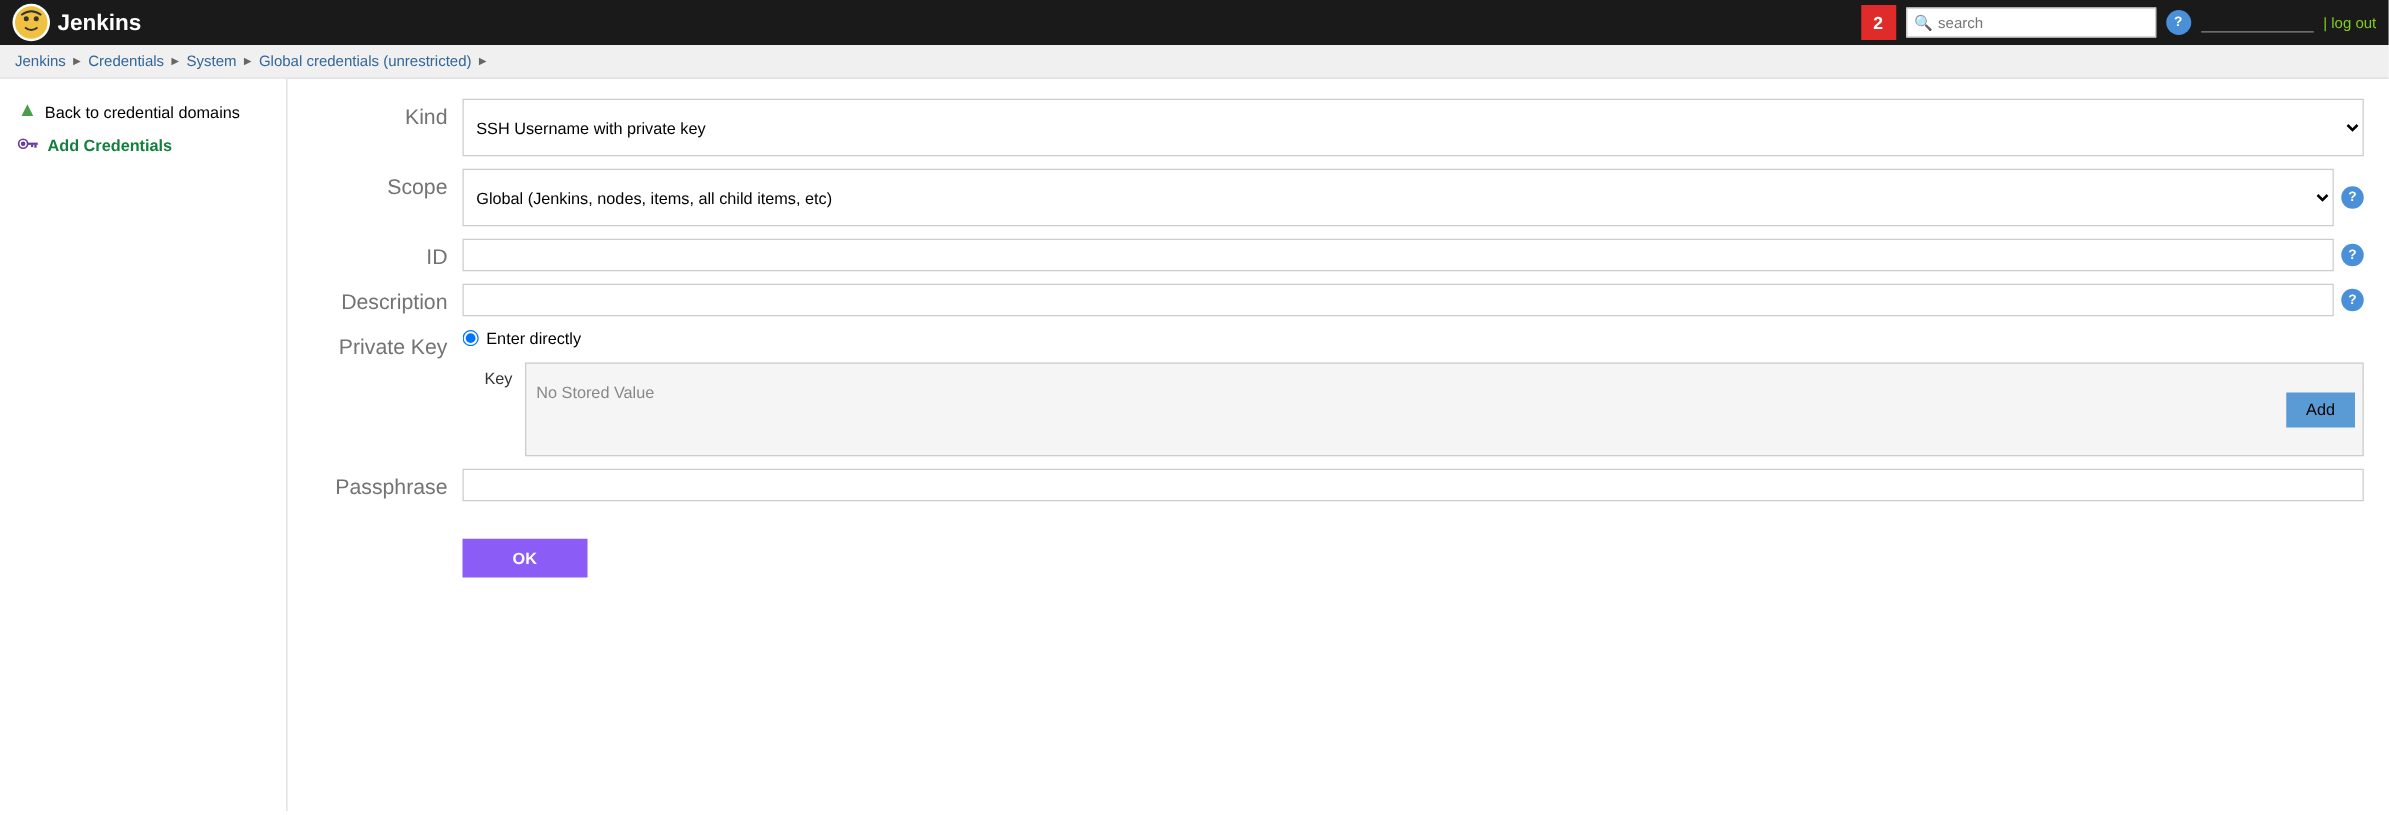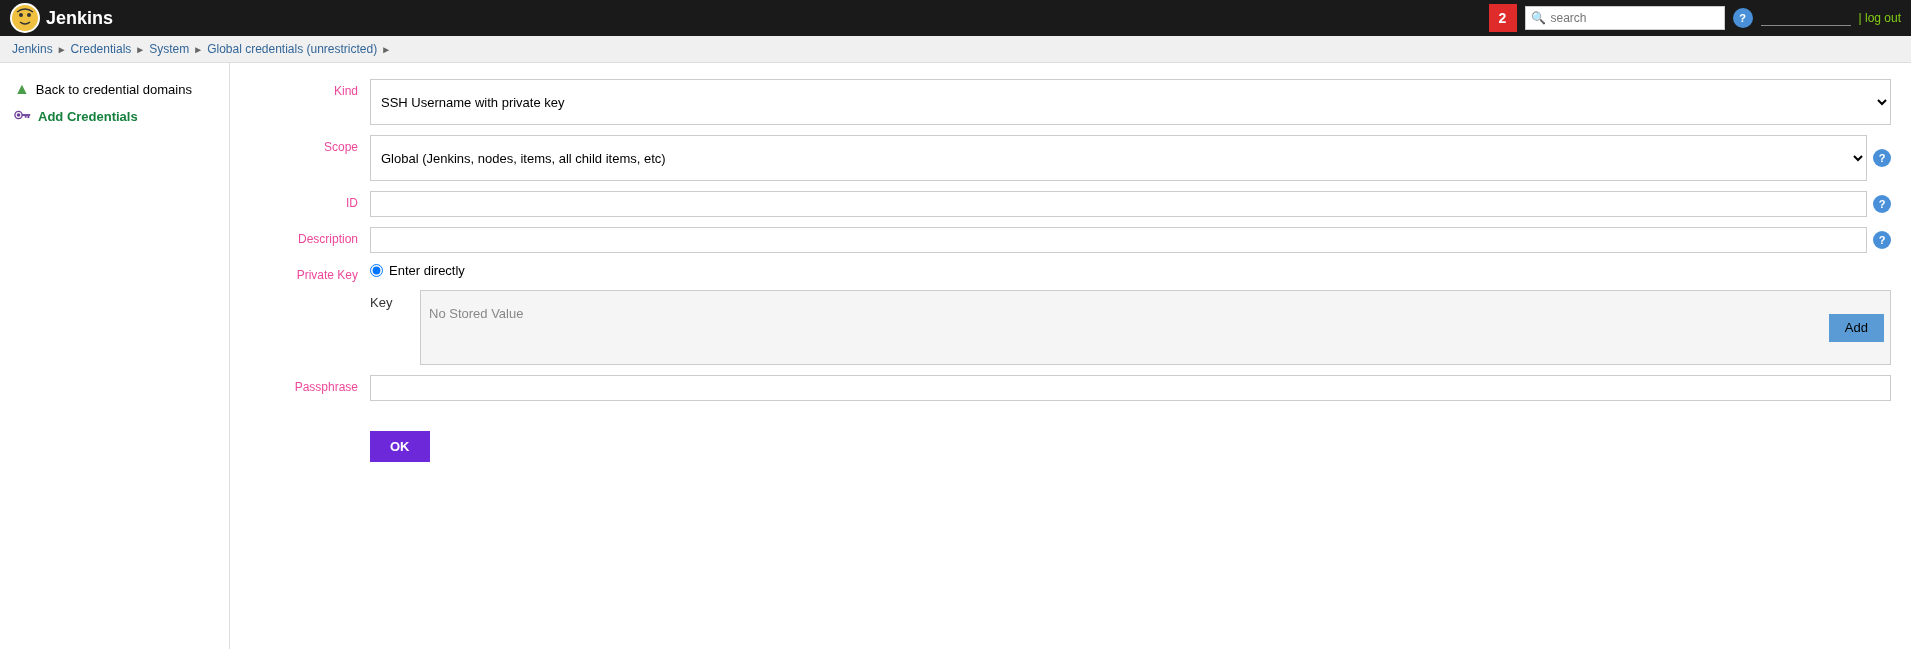--- a/index.html
+++ b/index.html
@@ -161,22 +161,22 @@
       display: flex;
       align-items: flex-start;
       margin-bottom: 10px;
     }
     .form-label {
       width: 120px;
       min-width: 120px;
       text-align: right;
       padding-right: 12px;
       padding-top: 5px;
-      color: #ec4899;
-      font-size: 12px;
+      color: #737373;
+      font-size: 17px;
     }
     .form-control-area {
       flex: 1;
       display: flex;
       align-items: center;
       gap: 6px;
     }
     .form-select {
       flex: 1;
       height: 46px;
@@ -218,37 +218,37 @@
       margin-bottom: 6px;
     }
     .key-inner-row {
       display: flex;
       align-items: flex-start;
       gap: 0;
     }
     .key-label {
       width: 50px;
       min-width: 50px;
-      text-align: left;
+      text-align: right;
       padding-right: 10px;
       padding-top: 5px;
       color: #333;
       font-size: 13px;
     }
 
     
     .ok-section {
       margin-top: 30px;
       padding-left: 120px;
     }
     .ok-btn {
-      background: #6d28d9;
+      background: #8b5cf6;
       color: #fff;
       border: none;
-      padding: 8px 20px;
+      padding: 8px 40px;
       font-size: 13px;
       cursor: pointer;
       font-weight: bold;
     }
 
     
     .key-box-container {
       border: 1px solid #ccc;
       background: #f5f5f5;
       display: flex;

